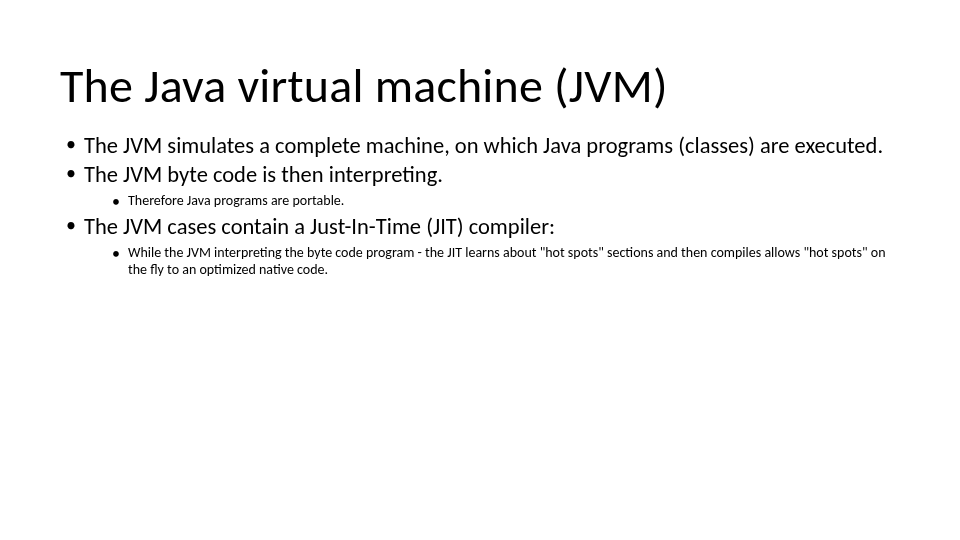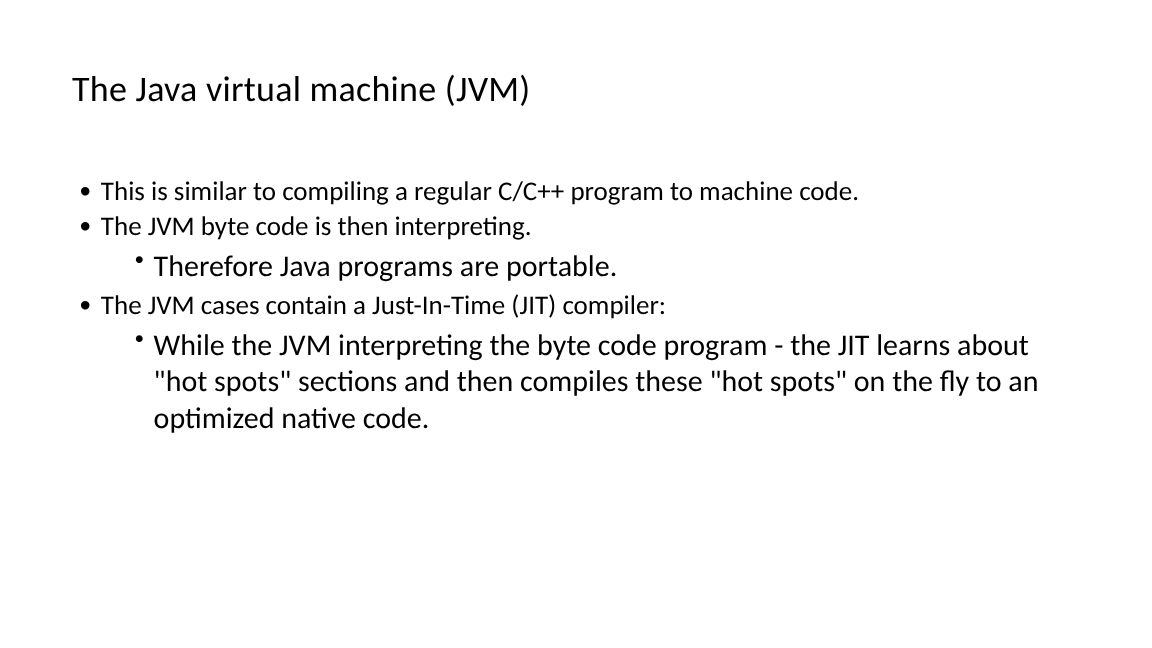--- a/index.html
+++ b/index.html
@@ -5,23 +5,23 @@
     * { margin: 0; padding: 0; box-sizing: border-box; }
     body {
       width: 960px;
       height: 540px;
       font-family: Calibri, "Segoe UI", Arial, sans-serif;
       background: #fff;
       color: #000;
       padding: 56px 60px 40px 60px;
     }
     .title {
-      font-size: 30px;
+      font-size: 48px;
       font-weight: 400;
-      margin-bottom: 54px;
+      margin-bottom: 17px;
       letter-spacing: 0.2px;
     }
     ul.level1 {
       list-style: none;
       padding-left: 0;
     }
     ul.level1 > li {
       position: relative;
       padding-left: 24px;
       font-size: 22.5px;
@@ -37,44 +37,44 @@
     }
     ul.level2 {
       list-style: none;
       padding-left: 0;
       margin-top: 4px;
       margin-bottom: 4px;
     }
     ul.level2 > li {
       position: relative;
       padding-left: 44px;
-      font-size: 25px;
+      font-size: 14px;
       line-height: 1.22;
       margin-bottom: 2px;
     }
     ul.level2 > li::before {
       content: "•";
       position: absolute;
       left: 28px;
       top: 0;
       font-size: 16px;
     }
   </style>
 </head>
 <body>
 
 <h1 class="title">The Java virtual machine (JVM)</h1>
 
 <ul class="level1">
-  <li>This is similar to compiling a regular C/C++ program to machine code.</li>
+  <li>The JVM simulates a complete machine, on which Java programs (classes) are executed.</li>
   <li>
     <span>The JVM byte code is then interpreting.</span>
     <ul class="level2">
       <li>Therefore Java programs are portable.</li>
     </ul>
   </li>
   <li>
     <span>The JVM cases contain a Just-In-Time (JIT) compiler:</span>
     <ul class="level2">
-      <li>While the JVM interpreting the byte code program - the JIT learns about "hot spots" sections and then compiles these "hot spots" on the fly to an optimized native code.</li>
+      <li>While the JVM interpreting the byte code program - the JIT learns about "hot spots" sections and then compiles allows "hot spots" on the fly to an optimized native code.</li>
     </ul>
   </li>
 </ul>
 
 </body></html>

